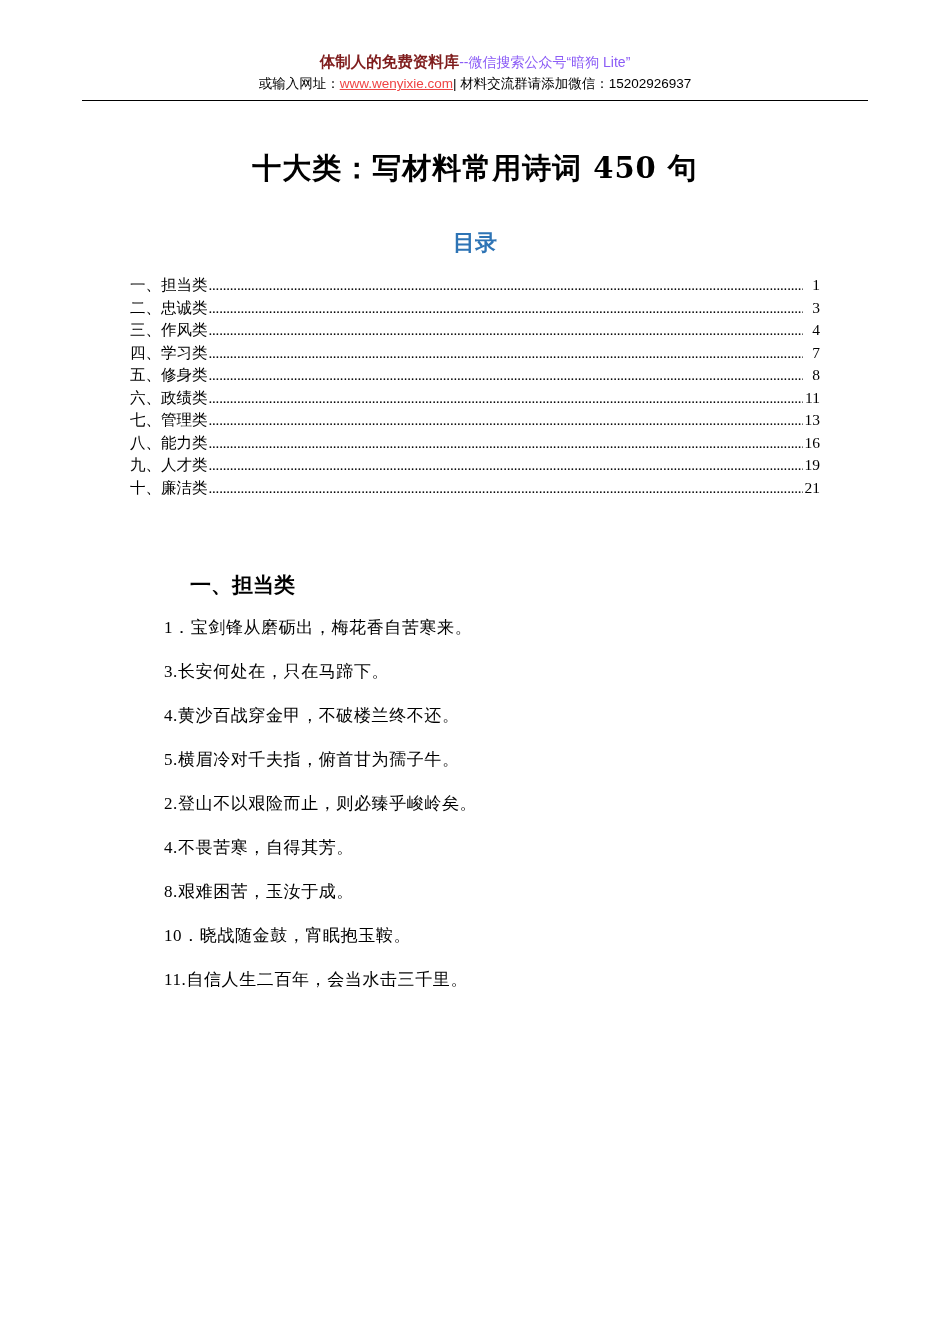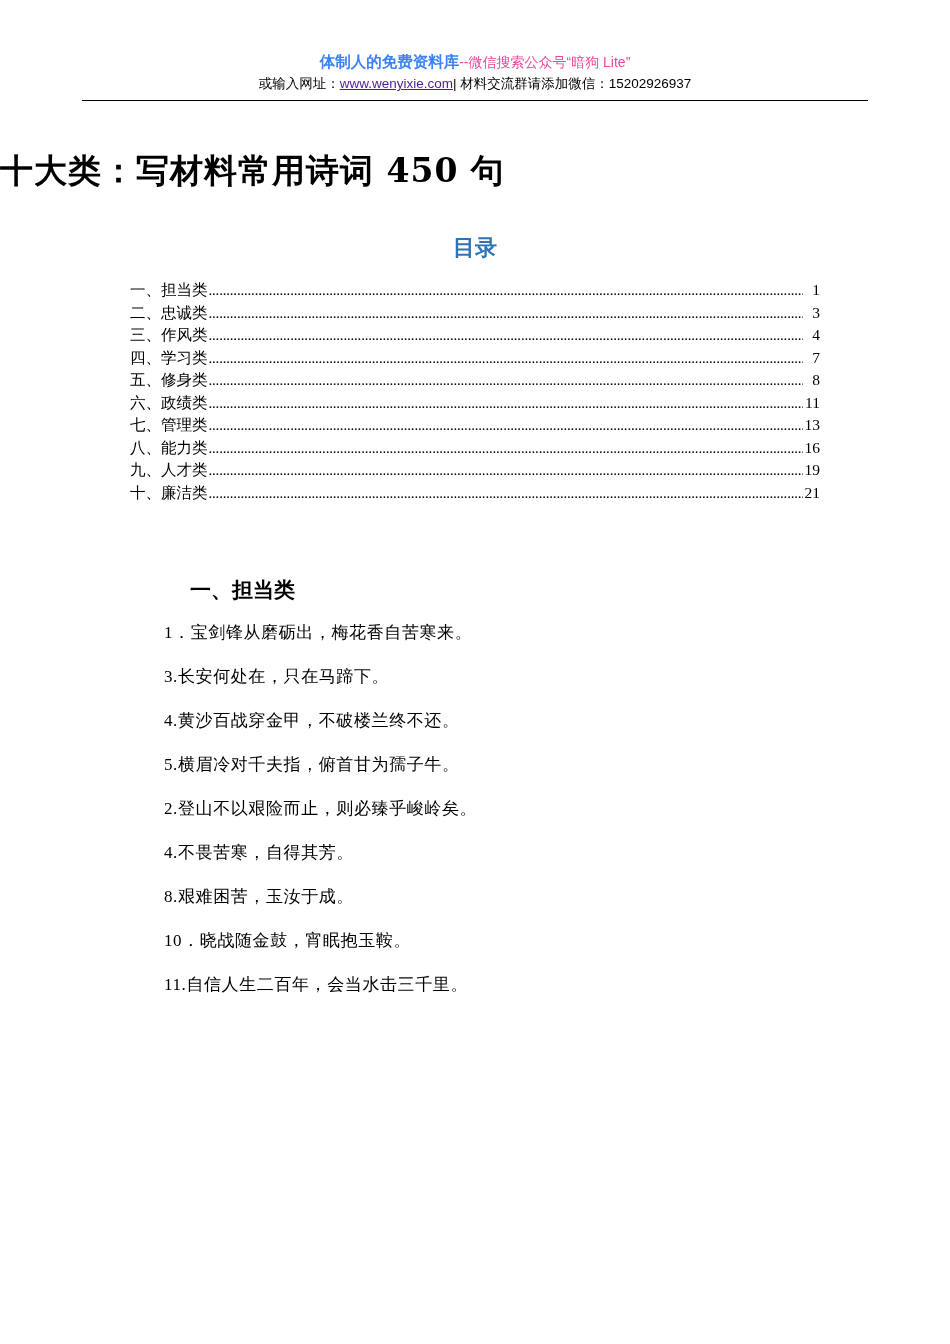--- a/index.html
+++ b/index.html
@@ -29,52 +29,52 @@
     padding-top: 52px;
     width: 786px;
     text-align: center;
   }
   .header-line1 {
     font-size: 15.5px;
     line-height: 20px;
     white-space: nowrap;
   }
   .header-line1 .brand {
-    color: #3b82f6;
+    color: #7f1d1d;
     font-weight: bold;
     font-family: "Liberation Sans", sans-serif;
     font-size: 15.5px;
   }
   .header-line1 .tail {
-    color: #ec4899;
+    color: #8b5cf6;
     font-family: "Liberation Sans", sans-serif;
     font-size: 14px;
   }
   .header-line2 {
     font-size: 13.5px;
     line-height: 20px;
     margin-top: 2px;
     font-family: "Liberation Sans", sans-serif;
     white-space: nowrap;
   }
   .header-line2 .url {
-    color: #4c1d95;
+    color: #ef4444;
     text-decoration: underline;
   }
   .header-rule {
     width: 786px;
     margin: 6px auto 0 auto;
     border-bottom: 1.6px solid #000;
   }
 
   
   .doc-title {
     margin-top: 48px;
-    text-align: left;
-    font-size: 33px;
+    text-align: center;
+    font-size: 29px;
     font-weight: bold;
     letter-spacing: 1px;
     font-family: "DejaVu Serif", "Liberation Serif", serif;
   }
 
   
   .toc-heading {
     margin-top: 39px;
     text-align: center;
     color: #2e74b5;

